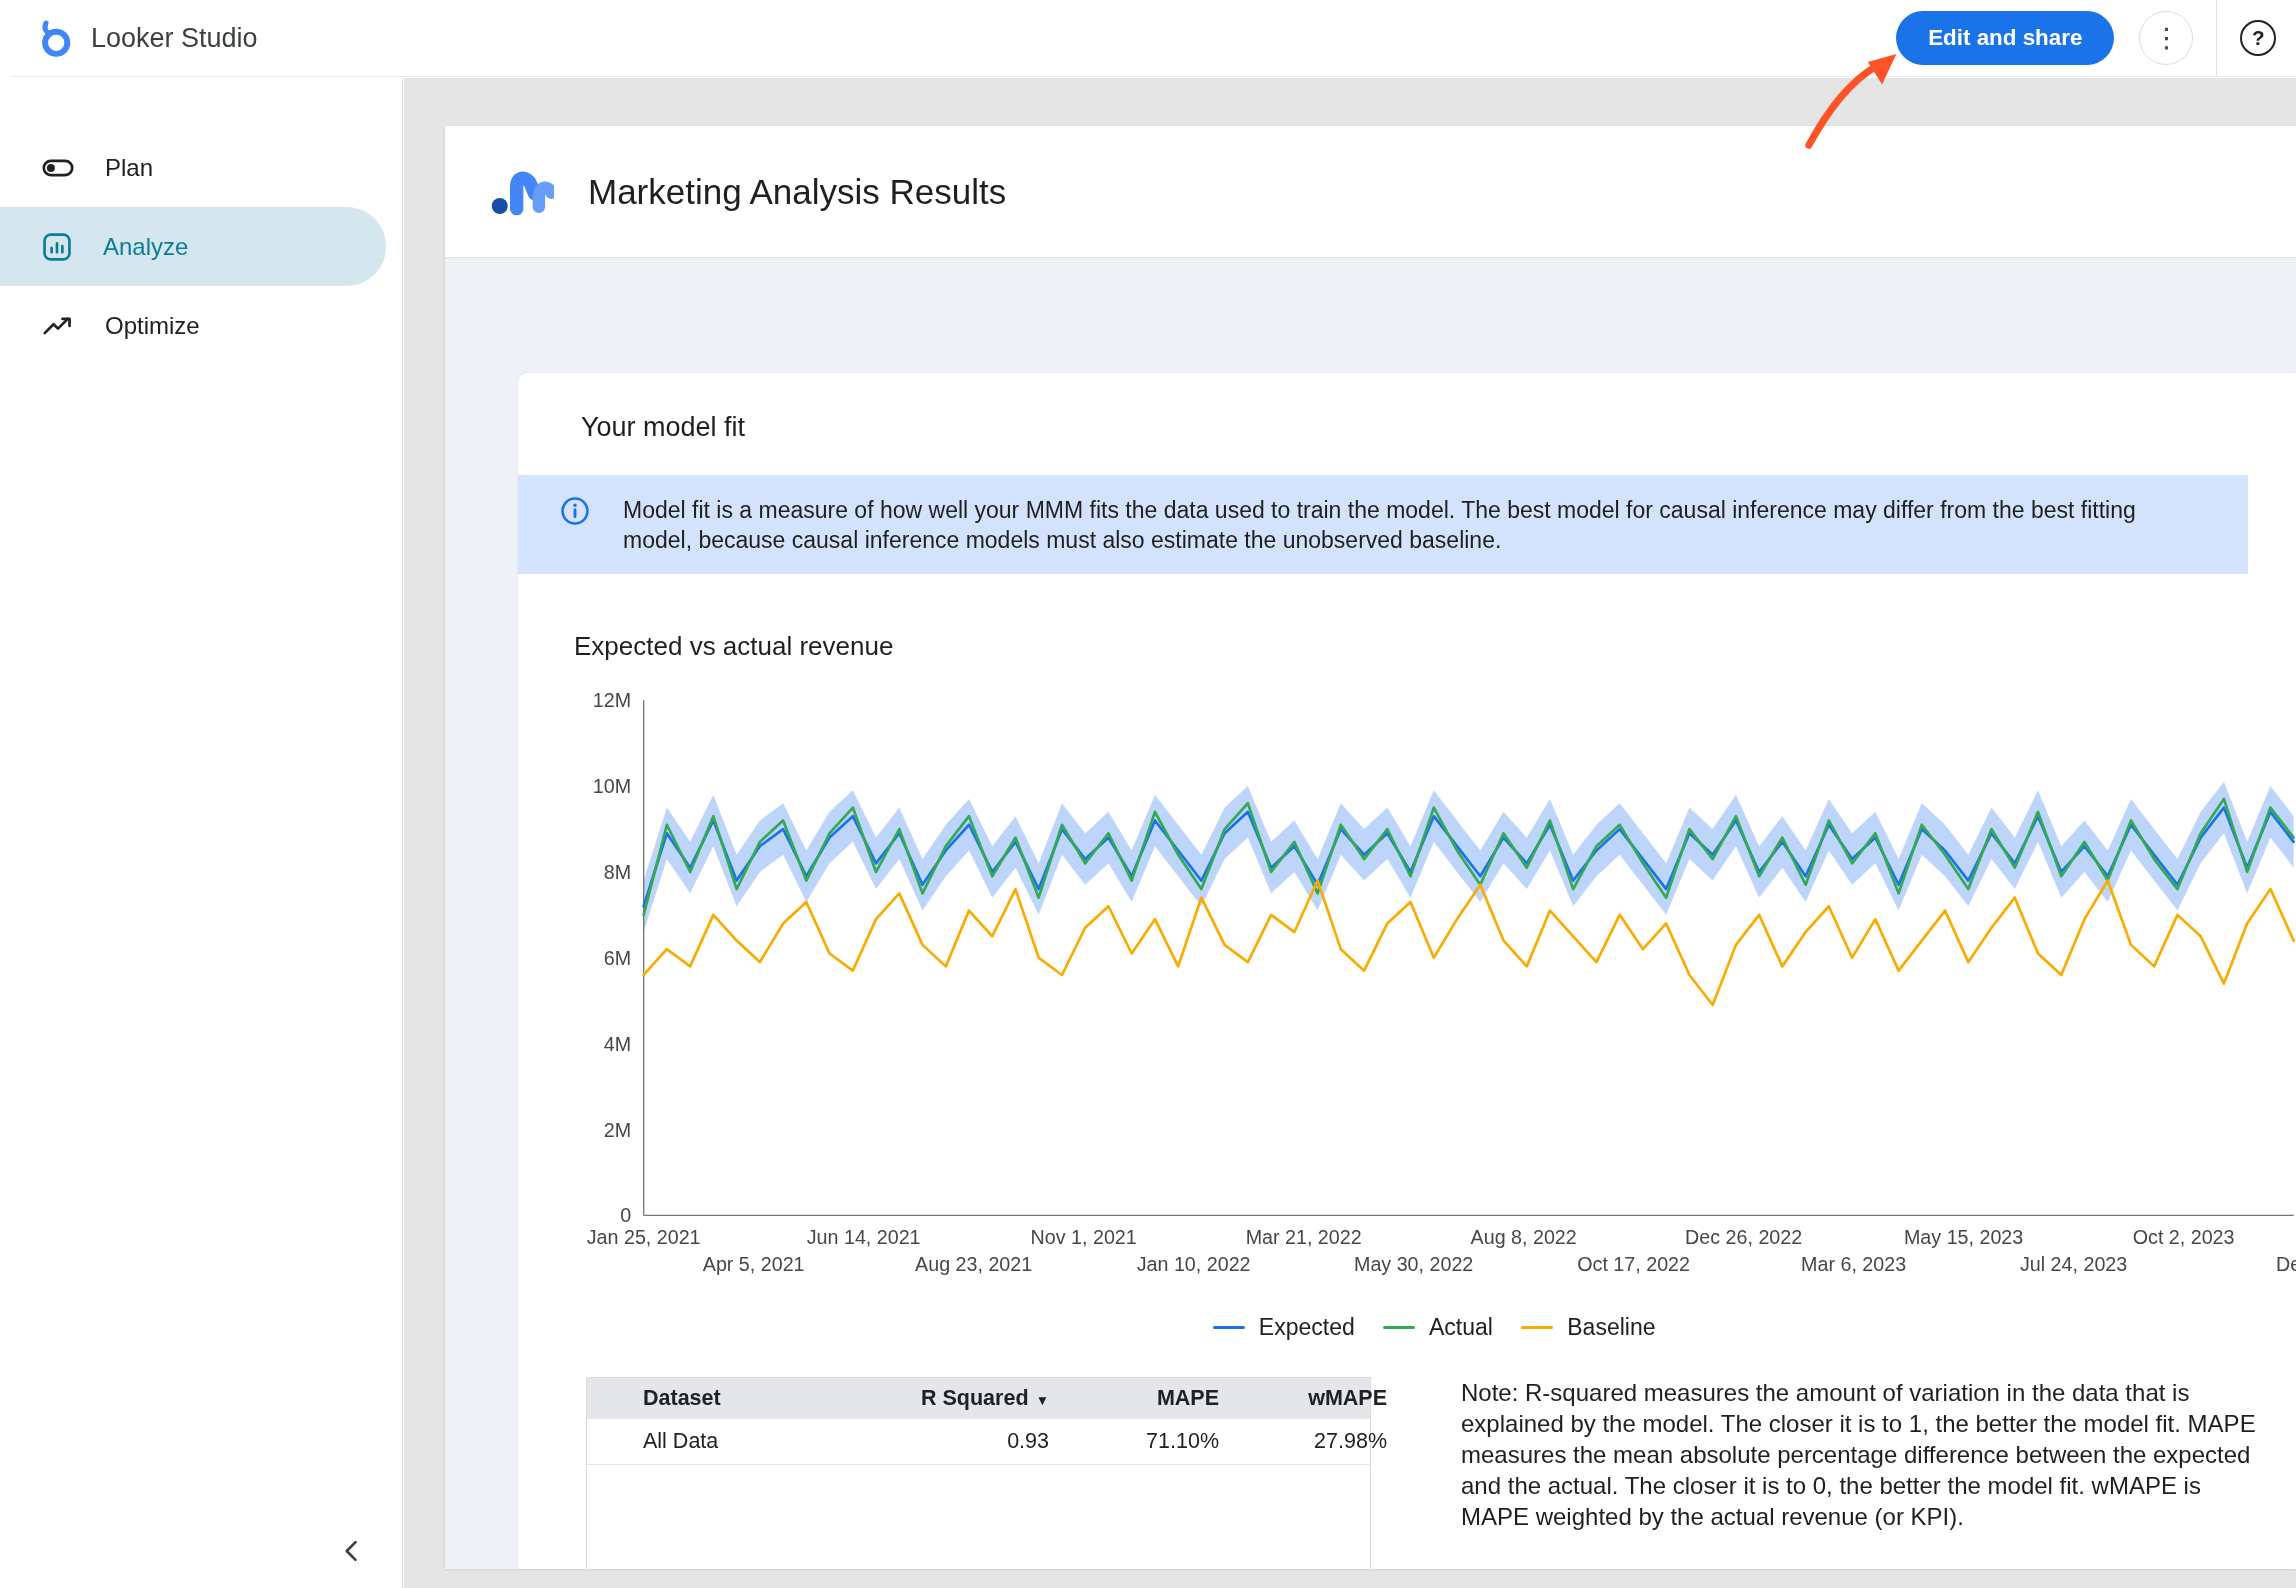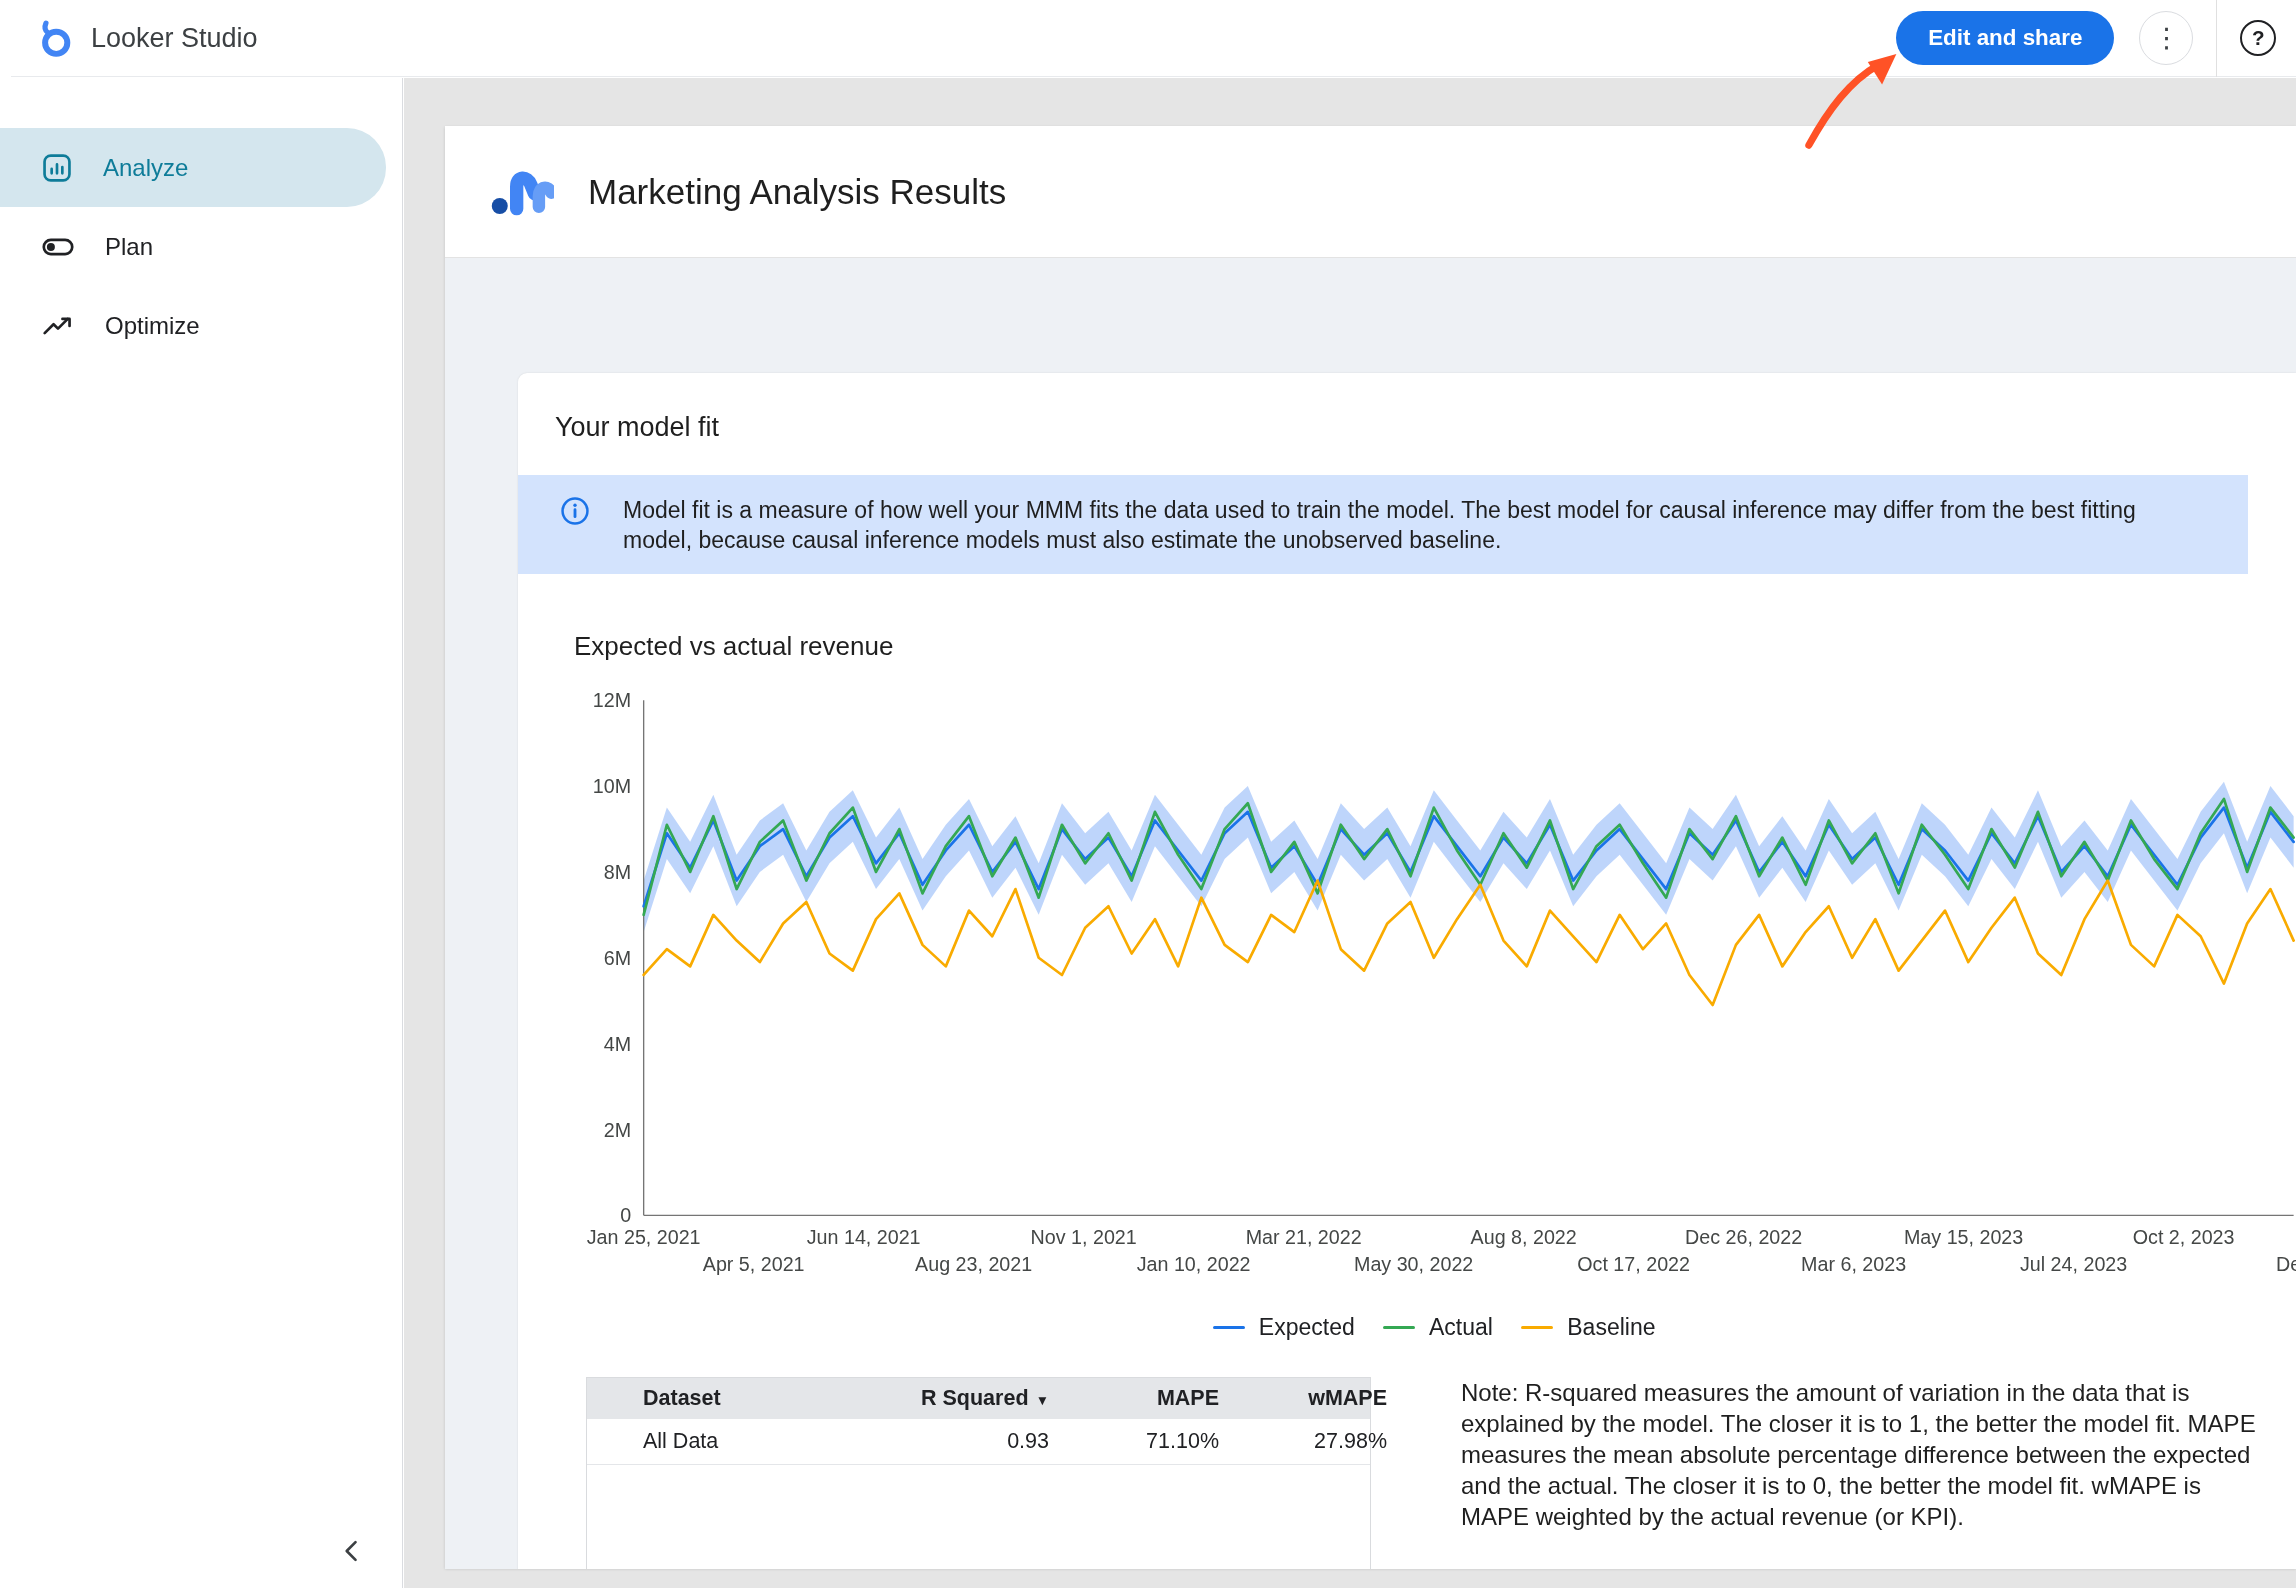--- a/index.html
+++ b/index.html
@@ -53,21 +53,21 @@
     position:absolute;top:48px;left:41px;right:0;bottom:19.7px;background:#fff;
     box-shadow:0 0.9px 2.7px rgba(60,64,67,.2);display:flex;flex-direction:column;overflow:hidden;
   }
   .page-header{height:131px;min-height:131px;display:flex;align-items:center;padding-left:45px;gap:34px;border-bottom:0.9px solid #e3e3e3;}
   .page-title{font-size:35px;color:#1f1f1f;font-weight:400;}
   .page-body{flex:1;background:#eef1f5;padding:115px 0 0 73px;overflow:hidden;}
   .card{
     background:#fff;border-radius:9px 0 0 0;box-shadow:0 0.9px 1.8px rgba(60,64,67,.15);
     padding:39px 0 36px 0;min-height:1119px;
   }
-  .card-title{font-size:27px;color:#1f1f1f;padding-left:37px;}
+  .card-title{font-size:27px;color:#1f1f1f;padding-left:63px;}
   .info-banner{
     margin-top:32px;margin-right:48px;background:#d3e3fd;display:flex;align-items:flex-start;
     gap:32px;padding:19.7px 54px 19.7px 41px;font-size:23px;line-height:30px;color:#1f1f1f;
   }
   .info-banner .txt{max-width:1576px;}
   .section-title{margin:57px 0 0 56px;font-size:26px;color:#1f1f1f;}
   .chart-wrap{margin:21.5px 0 0 54px;}
   .chart-wrap svg{display:block;overflow:hidden;}
   .legend{display:flex;justify-content:center;gap:28px;margin-top:9px;}
   .legend-item{display:flex;align-items:center;gap:14.3px;cursor:pointer;}
@@ -109,37 +109,37 @@
 
 <div class="annot-arrow">
   <svg width="125" height="115" viewBox="0 0 140 128">
     <path d="M20 114 C 42 74, 66 42, 98 24" stroke="#ff5226" stroke-width="8" fill="none" stroke-linecap="round"></path>
     <polygon points="118,12 86,21 102,46" fill="#ff5226"></polygon>
   </svg>
 </div>
 
 <div class="sidebar">
   <div class="nav">
+    <div class="nav-item">
+      <span class="nav-icon">
+        <svg width="34" height="32" viewBox="0 0 38 36" fill="none">
+          <rect x="3" y="10" width="32" height="16" rx="8" stroke="currentColor" stroke-width="3"></rect>
+          <circle cx="11" cy="18" r="4.5" fill="currentColor"></circle>
+        </svg>
+      </span>
+      <span>Plan</span>
+    </div>
     <div class="nav-item selected">
       <span class="nav-icon">
         <svg width="32" height="32" viewBox="0 0 36 36" fill="none">
           <rect x="4" y="4" width="28" height="28" rx="7" stroke="currentColor" stroke-width="3"></rect>
           <path d="M12 24 v-5 M18 24 v-10 M24 24 v-7" stroke="currentColor" stroke-width="3" stroke-linecap="round"></path>
         </svg>
       </span>
       <span>Analyze</span>
-    </div>
-    <div class="nav-item">
-      <span class="nav-icon">
-        <svg width="34" height="32" viewBox="0 0 38 36" fill="none">
-          <rect x="3" y="10" width="32" height="16" rx="8" stroke="currentColor" stroke-width="3"></rect>
-          <circle cx="11" cy="18" r="4.5" fill="currentColor"></circle>
-        </svg>
-      </span>
-      <span>Plan</span>
     </div>
     <div class="nav-item">
       <span class="nav-icon">
         <svg width="34" height="32" viewBox="0 0 38 36" fill="none">
           <path d="M4 26 L14 16 L19 21 L30 10" stroke="currentColor" stroke-width="3" stroke-linecap="round" stroke-linejoin="round"></path>
           <path d="M24 10 h8 v8" stroke="currentColor" stroke-width="3" stroke-linecap="round" stroke-linejoin="round"></path>
         </svg>
       </span>
       <span>Optimize</span>
     </div>

